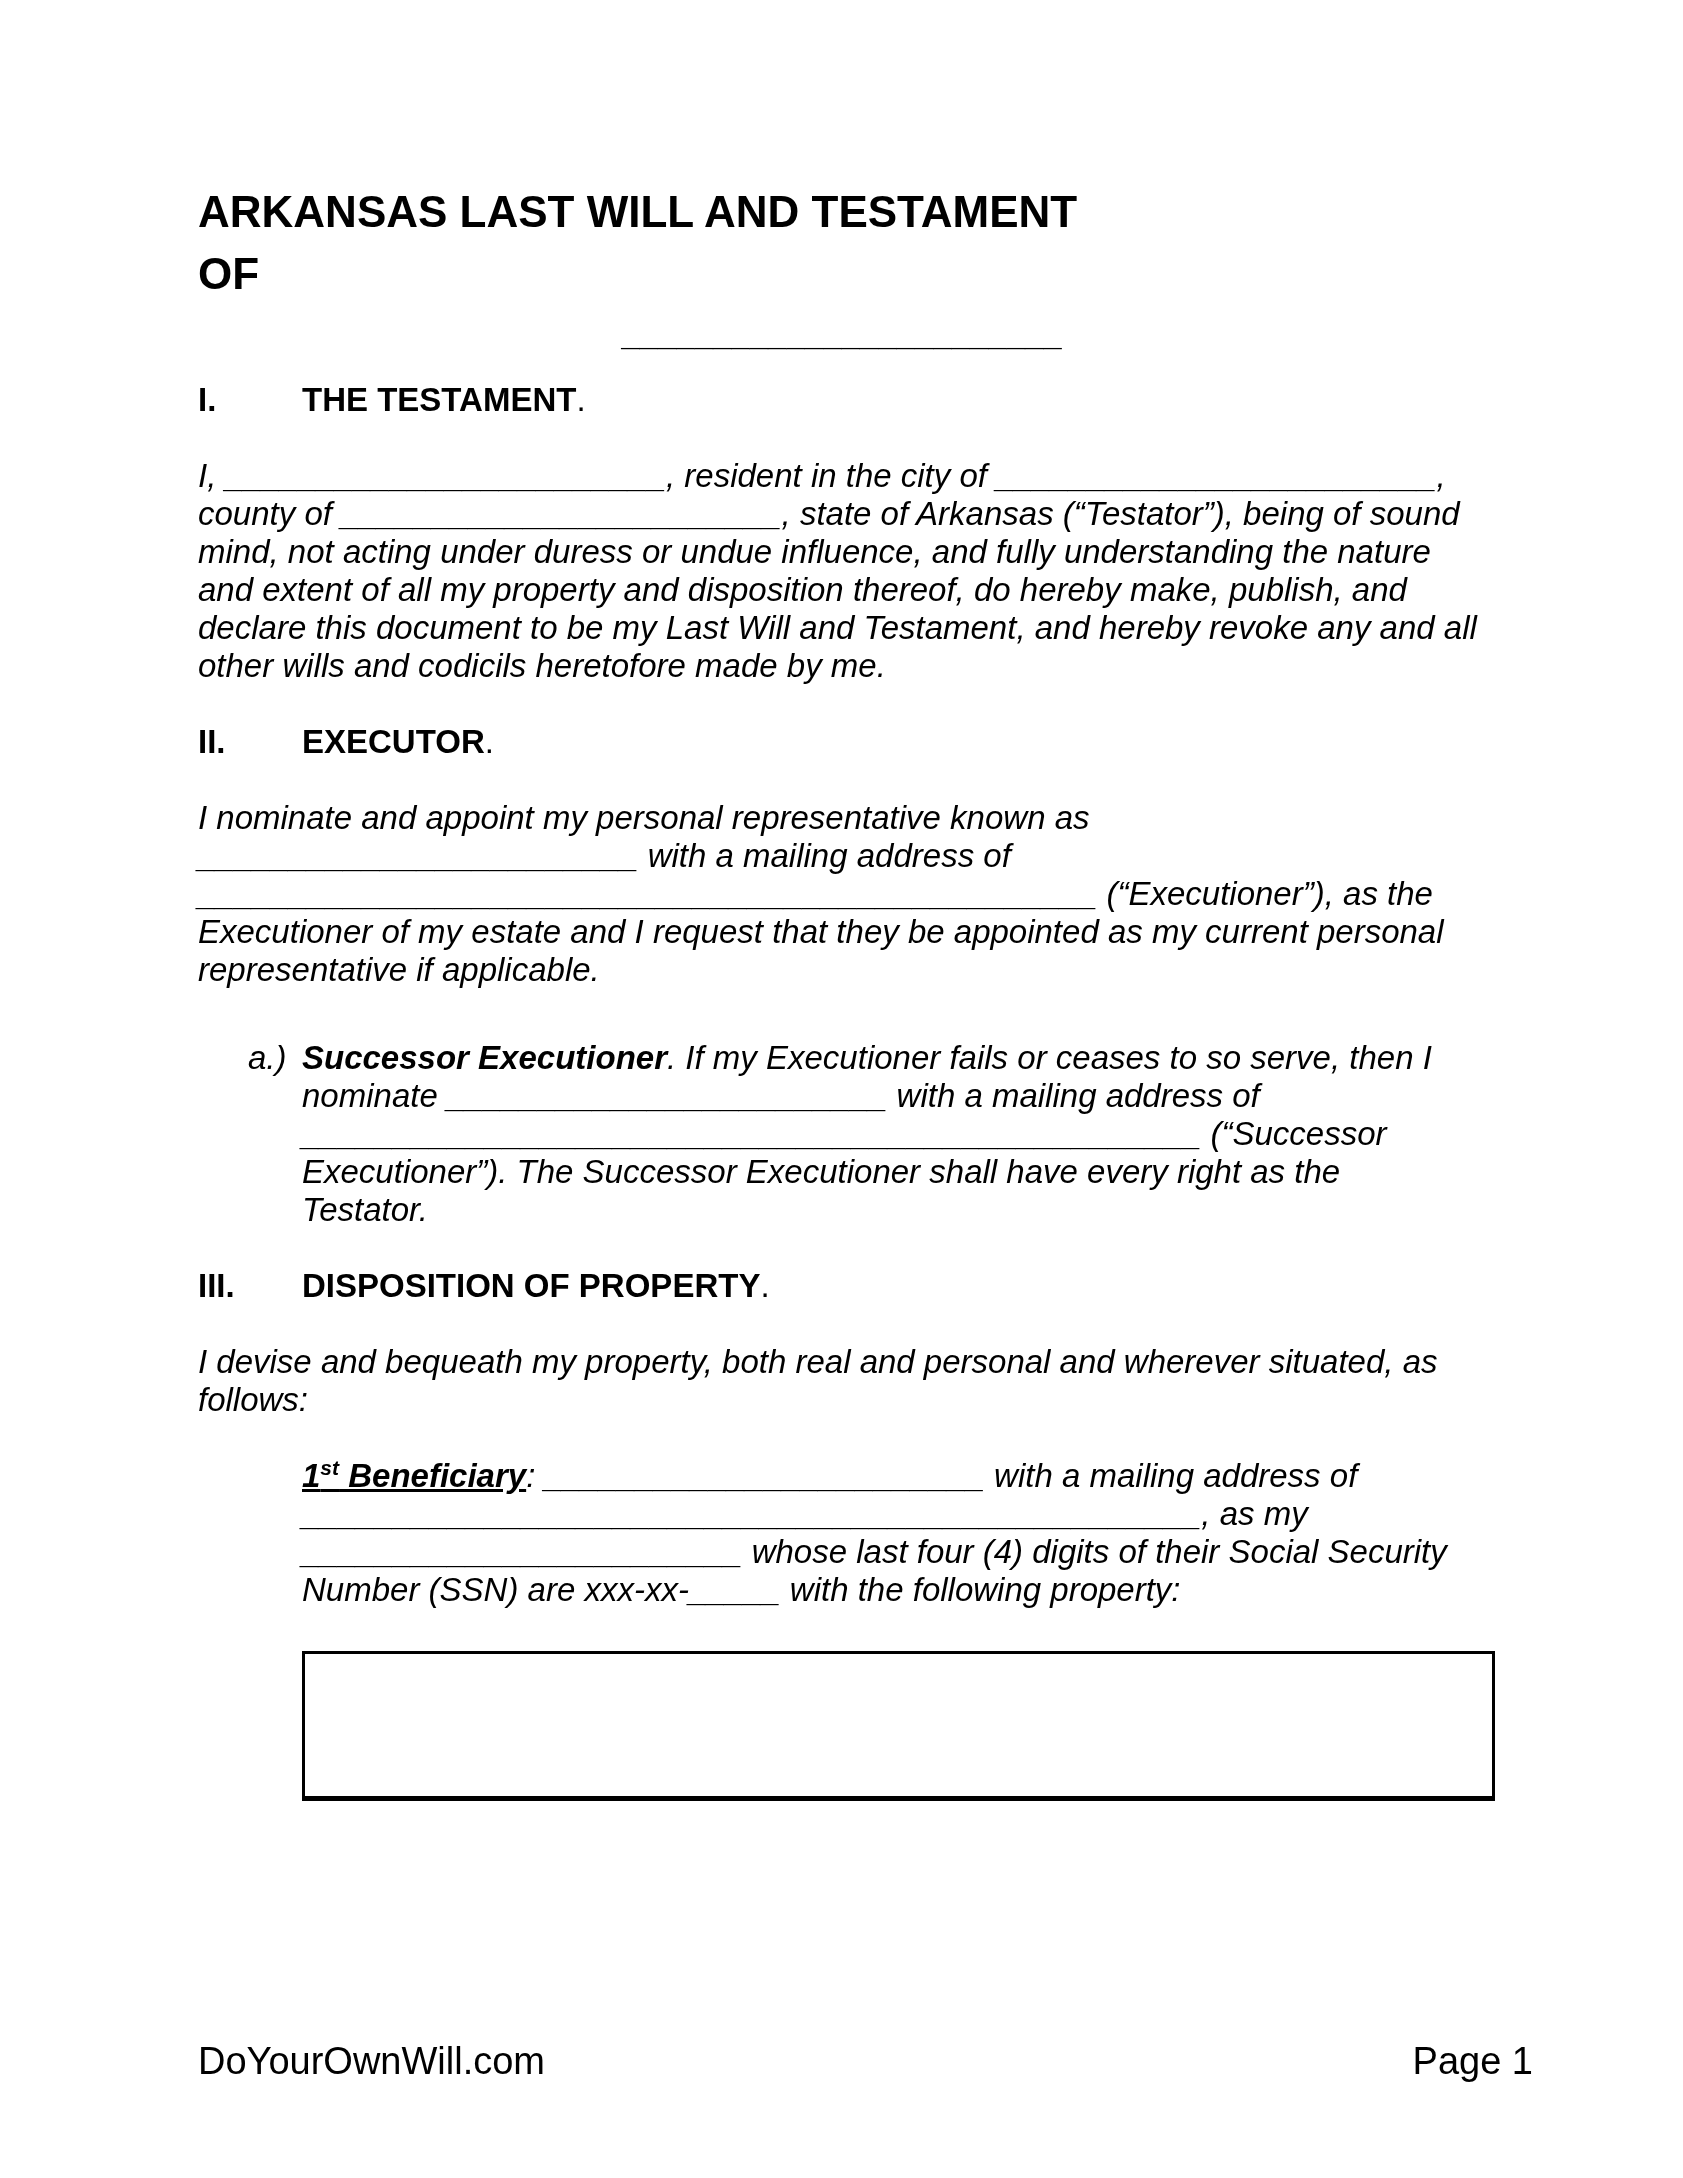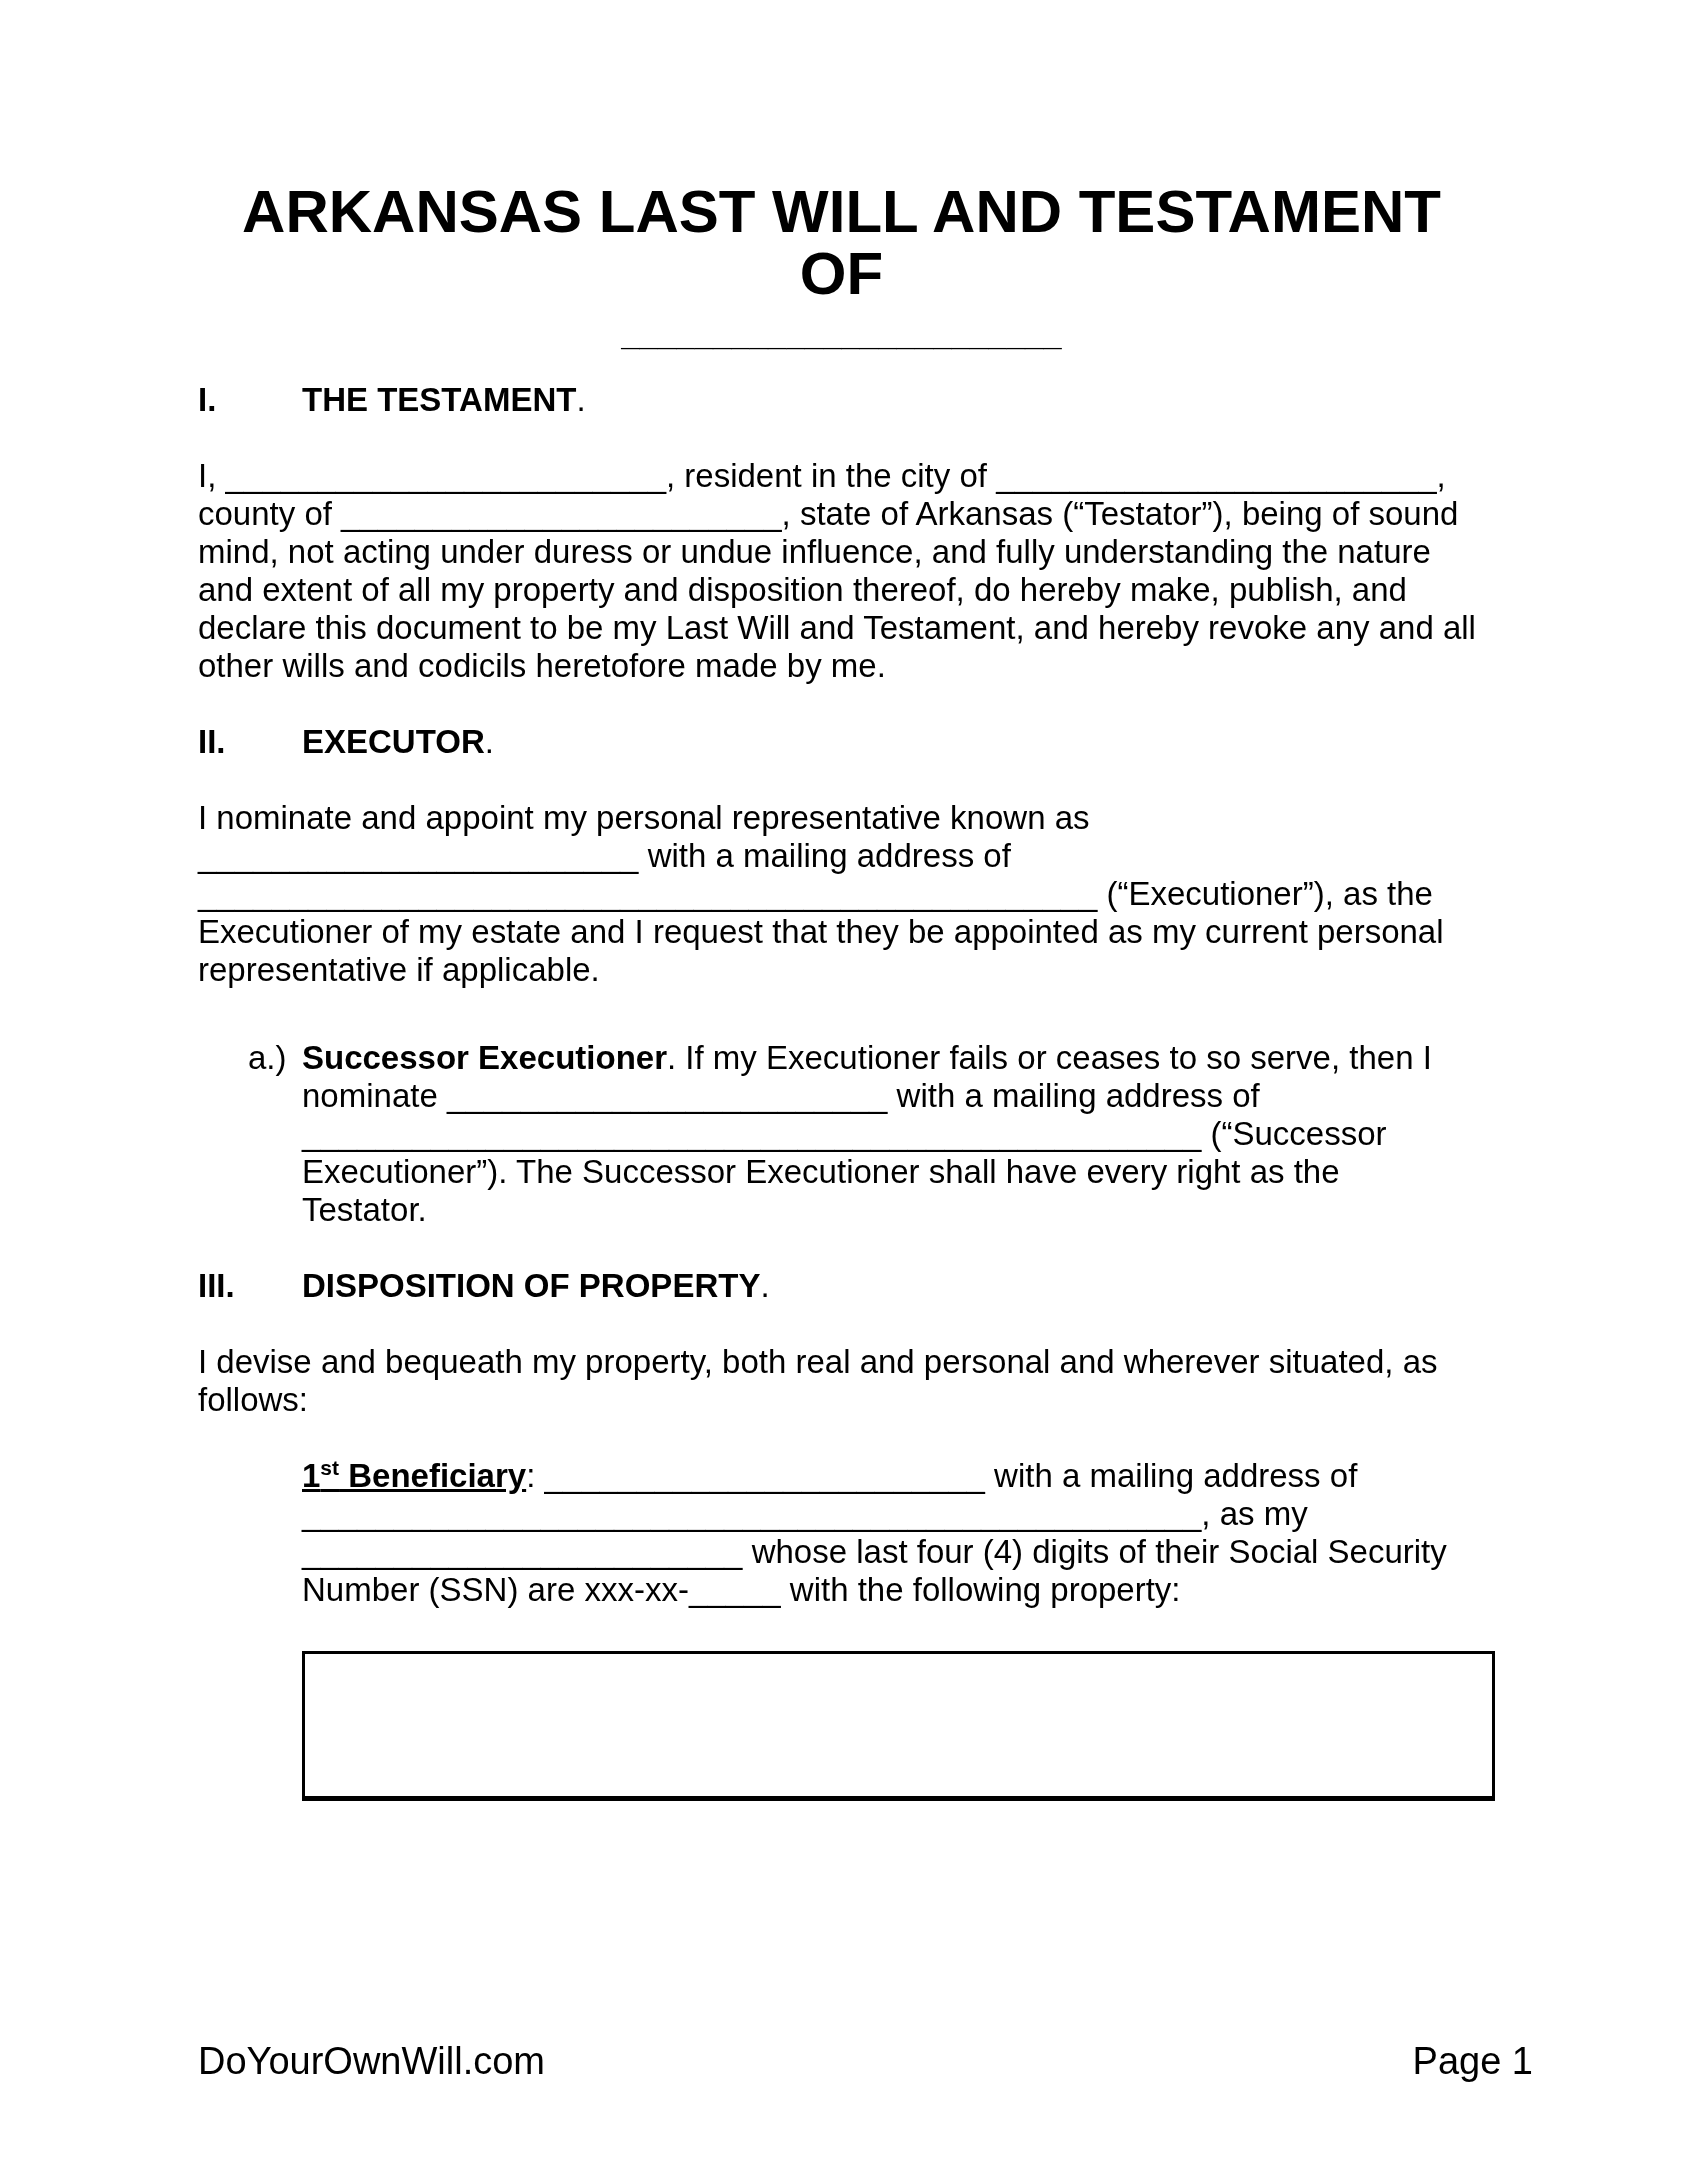--- a/index.html
+++ b/index.html
@@ -5,25 +5,25 @@
   * { margin:0; padding:0; box-sizing:border-box; }
   html,body { background:#ffffff; }
   body {
     width:1683px; height:2178px;
     font-family:"Liberation Sans", sans-serif;
     color:#000;
   }
   .page { position:relative; width:1683px; height:2178px; background:#fff; overflow:hidden; }
   .content { position:absolute; left:198px; top:0; width:1287px; }
 
-  .title { font-size:60px; line-height:62px; font-weight:bold; text-align:center; margin-top:181px; }
+  .title { font-size:44px; line-height:62px; font-weight:bold; margin-top:181px; }
   .title-blank { font-size:33px; line-height:38px; font-weight:bold; text-align:center; margin-top:10px; white-space:pre; }
 
   .body-text { font-size:33px; line-height:38px; }
-  .line { white-space:pre; }
+  .line { white-space:pre;font-style:italic; }
 
   .sec-heading { margin-top:38px; font-size:33px; line-height:38px; font-weight:bold; display:flex; }
   .sec-heading.first { margin-top:28px; }
   .sec-num { display:inline-block; width:104px; }
   .r { font-weight:normal; }
   .b { font-weight:bold; }
   .u { text-decoration:underline; }
 
   .para { margin-top:38px; }
   .indent { margin-left:104px; }

